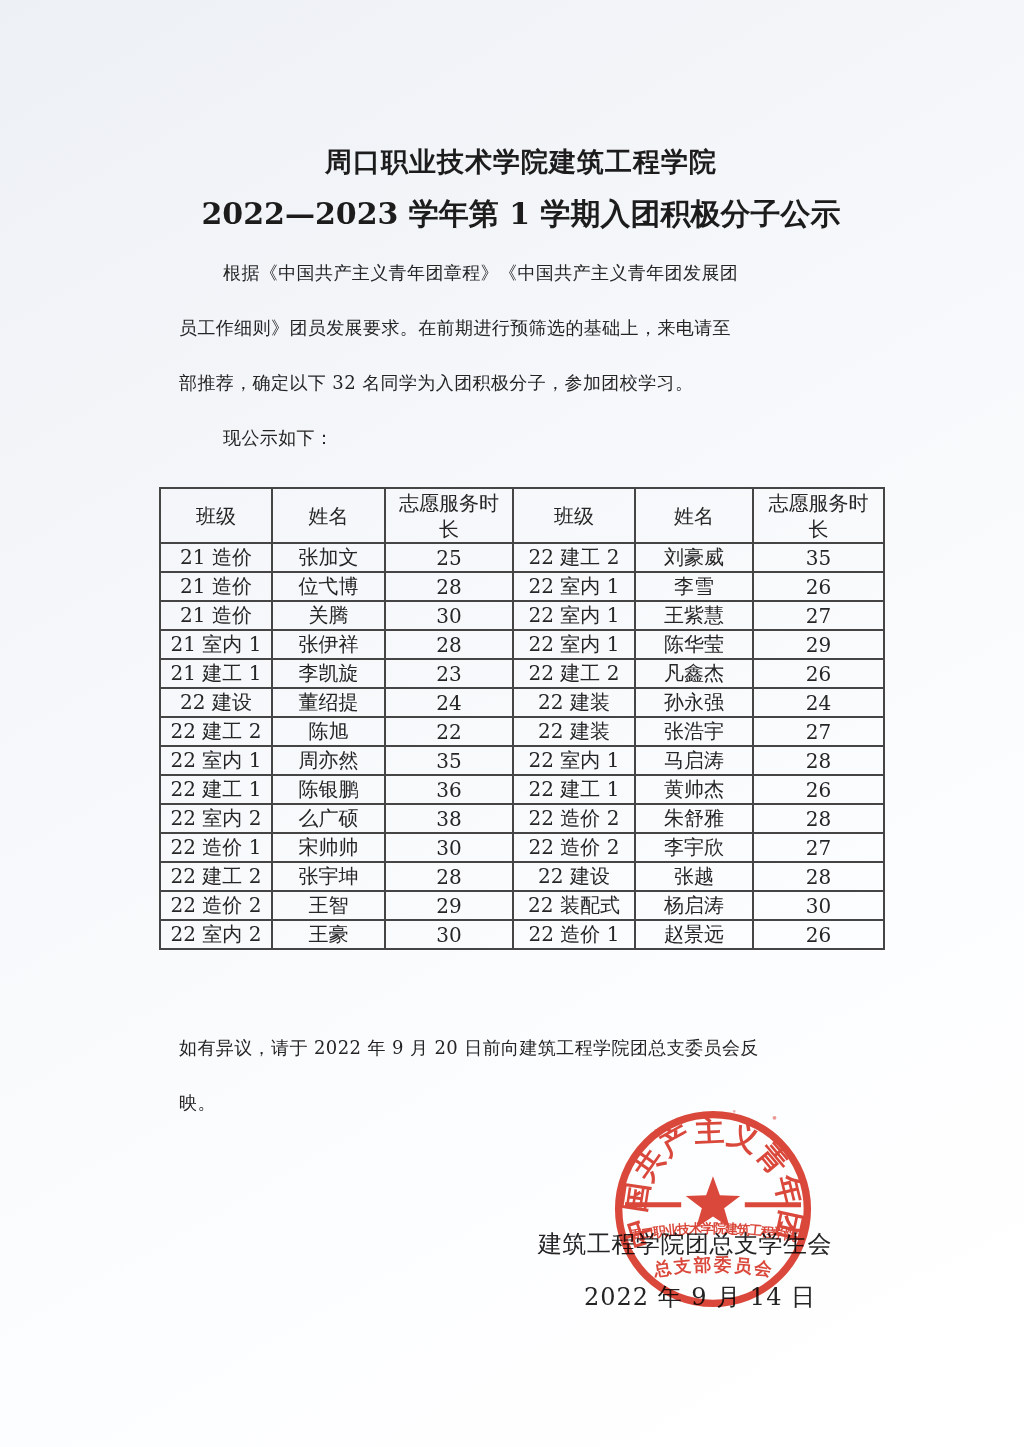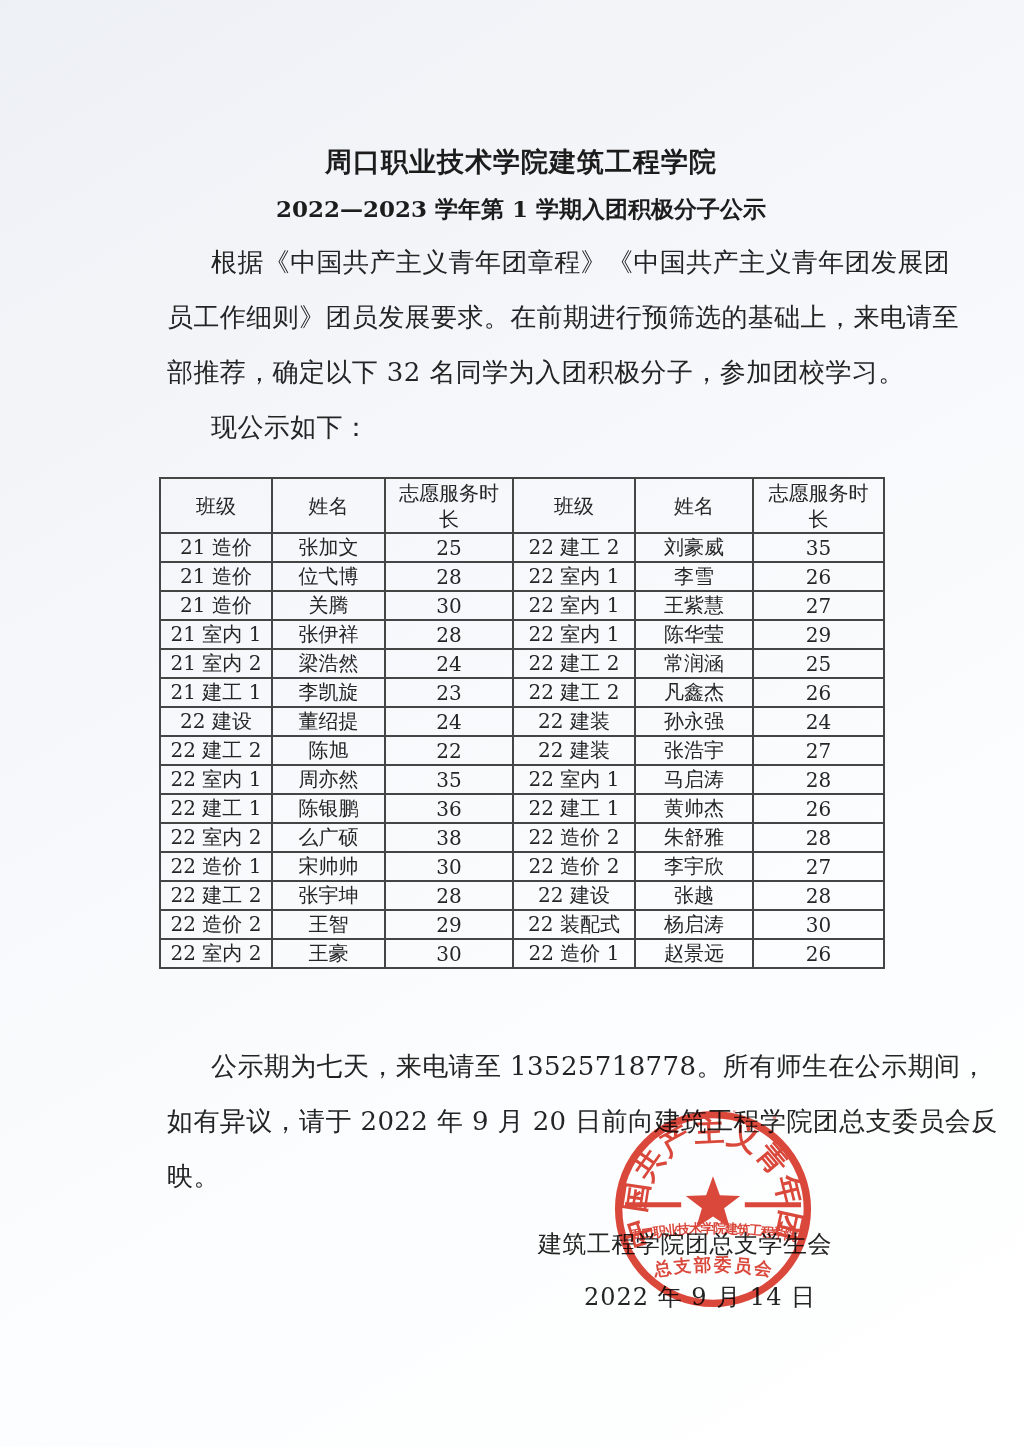--- a/index.html
+++ b/index.html
@@ -4,22 +4,22 @@
 <style>
   html,body{margin:0;padding:0;}
   body{
     width:1024px;height:1447px;position:relative;overflow:hidden;
     background:linear-gradient(150deg,#edf0f5 0%,#f5f7fa 35%,#fcfdfe 70%,#ffffff 100%);
     font-family:"DejaVu Serif","Liberation Serif",serif;
     color:#242424;
   }
   .doc{position:absolute;left:159px;top:0;width:724px;}
   .title{margin-top:144px;text-align:center;font-size:27px;font-weight:bold;letter-spacing:1px;color:#1c1c1c;}
-  .subtitle{margin-top:14px;text-align:center;font-size:23px;font-weight:bold;color:#1c1c1c;}
-  .para{margin-top:10px;font-size:26px;}
+  .subtitle{margin-top:14px;text-align:center;font-size:30px;font-weight:bold;color:#1c1c1c;}
+  .para{margin-top:10px;font-size:18px;margin-left:12px;}
   .para .line{height:55px;line-height:55px;white-space:nowrap;letter-spacing:.4px;padding-left:8px;}
   .para .line.indent{padding-left:52px;}
   .closing{margin-top:70px;}
   table.roster{border-collapse:collapse;margin-top:22px;width:724px;table-layout:fixed;}
   table.roster th,table.roster td{
     border:2px solid #454545;text-align:center;vertical-align:middle;
     font-weight:normal;font-size:20px;padding:0;color:#262626;
   }
   table.roster th{height:53px;}
   table.roster td{height:27px;}
@@ -89,28 +89,20 @@
         </tr>
         <tr>
           <td>21 室内 1</td>
           <td>张伊祥</td>
           <td>28</td>
           <td>22 室内 1</td>
           <td>陈华莹</td>
           <td>29</td>
         </tr>
         <tr>
-          <td>21 室内 2</td>
-          <td>梁浩然</td>
-          <td>24</td>
-          <td>22 建工 2</td>
-          <td>常润涵</td>
-          <td>25</td>
-        </tr>
-        <tr>
           <td>21 建工 1</td>
           <td>李凯旋</td>
           <td>23</td>
           <td>22 建工 2</td>
           <td>凡鑫杰</td>
           <td>26</td>
         </tr>
         <tr>
           <td>22 建设</td>
           <td>董绍提</td>
@@ -180,21 +172,20 @@
           <td>王豪</td>
           <td>30</td>
           <td>22 造价 1</td>
           <td>赵景远</td>
           <td>26</td>
         </tr>
       </tbody>
   </table>
 
   <div class="para closing">
-      <div class="line indent">公示期为七天，来电请至 13525718778。所有师生在公示期间，</div>
       <div class="line">如有异议，请于 2022 年 9 月 20 日前向建筑工程学院团总支委员会反</div>
       <div class="line">映。</div>
     </div>
 </div>
 
 <div class="sig-org">建筑工程学院团总支学生会</div>
 <div class="sig-date">2022 年 9 月 14 日</div>
 
 <svg class="stamp" viewBox="0 0 200 200" xmlns="http://www.w3.org/2000/svg">
   <defs>

